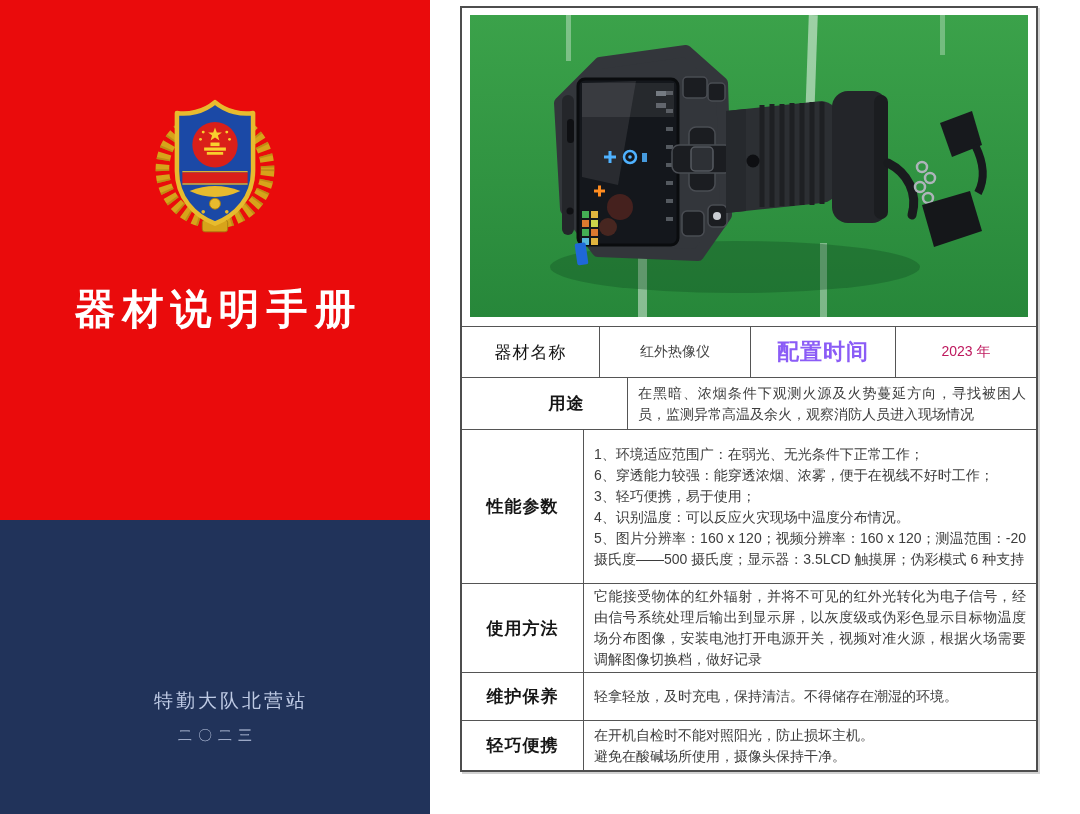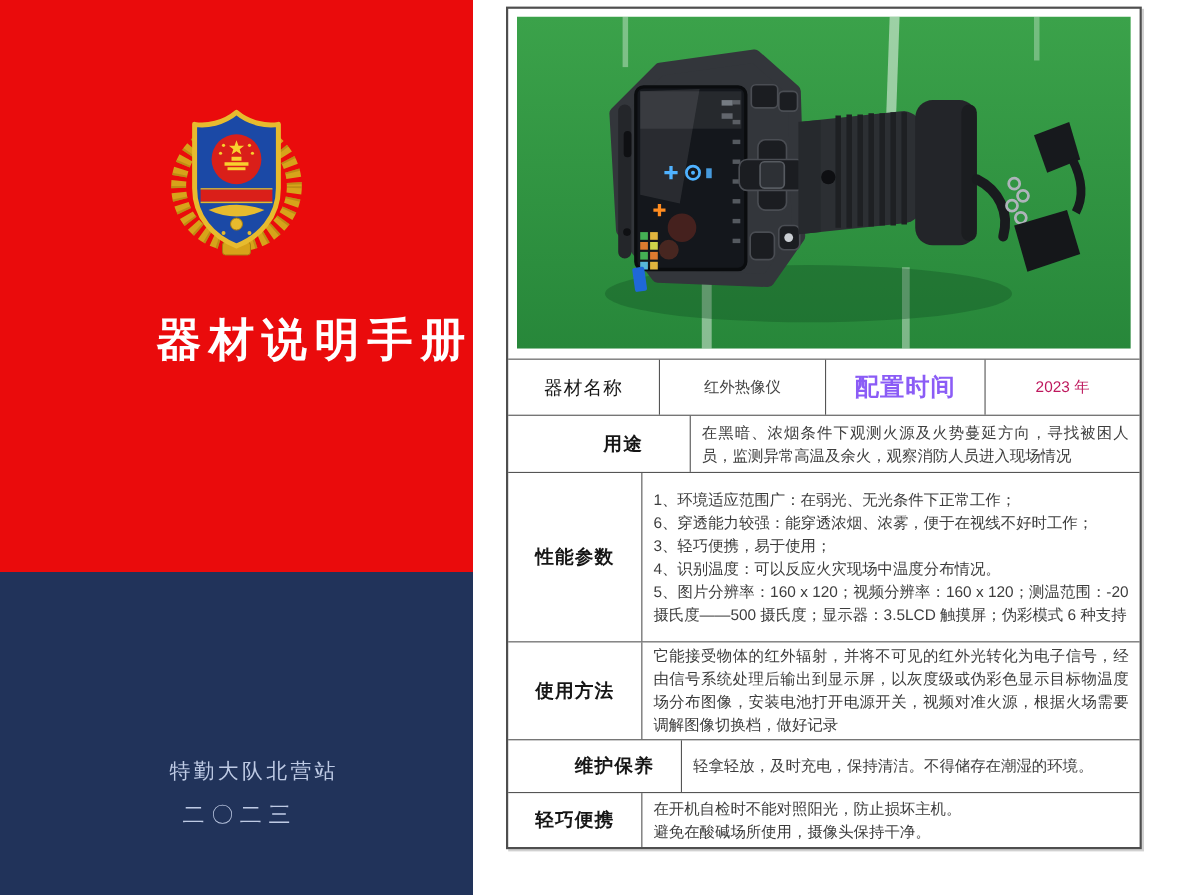--- a/index.html
+++ b/index.html
@@ -6,25 +6,25 @@
   .page{
     position:relative;width:1080px;height:814px;overflow:hidden;background:#ffffff;
     font-family:"Liberation Sans","DejaVu Sans",sans-serif;
   }
   
   .cover{position:absolute;left:0;top:0;width:430px;height:814px;}
   .cover-red{position:relative;height:520px;background:var(--cover-red,#ea0b0c);}
   .cover-navy{height:294px;background:var(--cover-navy,#21335a);}
   .emblem{position:absolute;left:50%;top:84px;transform:translateX(-50%);width:136px;height:156px;display:block;}
   .cover-title{
-    position:absolute;left:0;top:282px;width:100%;text-align:right;
+    position:absolute;left:0;top:282px;width:100%;text-align:center;
     color:#ffffff;font-size:41px;font-weight:bold;letter-spacing:7px;text-indent:7px;
   }
   .cover-station{padding-top:168px;text-align:center;color:#becae4;font-size:19px;letter-spacing:3px;margin-left:32px;}
-  .cover-year{margin-top:13px;text-align:center;color:#becae4;font-size:20px;letter-spacing:6px;text-indent:6px;}
+  .cover-year{margin-top:13px;text-align:center;color:#becae4;font-size:14px;letter-spacing:6px;text-indent:6px;}
   
   .sheet{position:absolute;left:443px;top:0;width:637px;height:814px;background:#ffffff;}
   .spec-table{
     position:absolute;left:17px;top:6px;width:578px;
     border:2px solid #4e4e4e;box-shadow:2px 2px 0 rgba(0,0,0,.18);
     box-sizing:border-box;background:#ffffff;
   }
   .t-row{display:flex;border-top:1px solid var(--table-border,#555555);box-sizing:border-box;}
   .t-row.first{border-top:none;}
   .cell{box-sizing:border-box;}
@@ -37,21 +37,21 @@
     flex:1;padding:5px 10px;font-size:14px;line-height:21px;color:#3d3d3d;
     display:flex;flex-direction:column;justify-content:center;text-align:justify;
   }
   .photo-cell{width:100%;padding:7px 8px 9px 8px;}
   .photo-cell svg{display:block;}
   .row-photo{height:318px;}
   .row-header{height:51px;}
   .row-usage{height:52px;padding-left:44px;}
   .row-params{height:154px;}
   .row-method{height:89px;}
-  .row-maint{height:48px;padding-left:36px;}
+  .row-maint{height:48px;}
   .row-notes{height:50px;}
   .hc{display:flex;align-items:center;justify-content:center;flex:none;}
   .hc-name-label{width:138px;font-weight:normal;font-size:17px;color:#161616;letter-spacing:1px;}
   .hc-name-value{width:151px;font-size:14px;color:#454545;}
   .hc-time-label{width:145px;font-weight:bold;font-size:22px;color:#8b5cf6;letter-spacing:1px;}
   .hc-time-value{flex:1;font-size:14px;color:#be185d;}
   .line{display:block;}
 </style>
 </head>
 <body>

